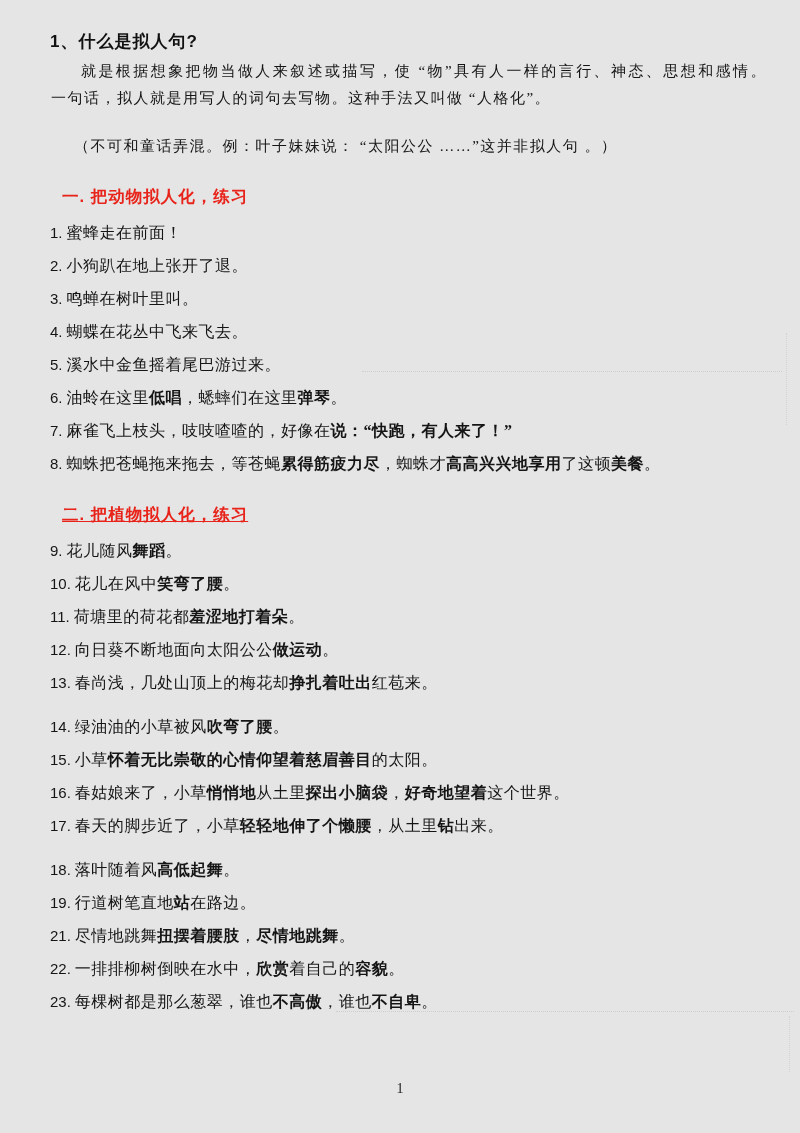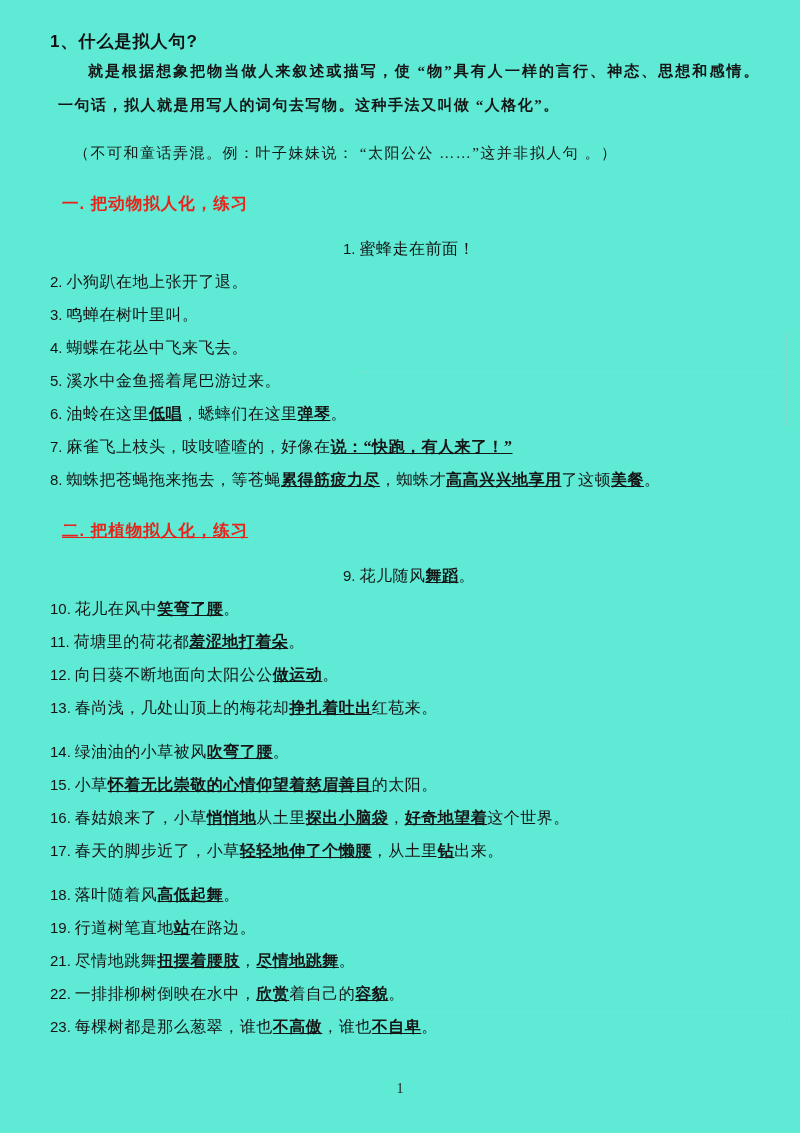--- a/index.html
+++ b/index.html
@@ -5,41 +5,40 @@
   html, body {
     margin: 0;
     padding: 0;
     background: #ffffff;
   }
   .page {
     position: relative;
     width: 800px;
     height: 1133px;
     margin: 0 auto;
-    background: #5eead4;
+    background: #e5e5e5;
     box-sizing: border-box;
     padding: 30px 32px 0 50px;
     font-family: "Liberation Serif", serif;
     color: #151515;
     overflow: hidden;
   }
   .doc-title {
     font-family: "Liberation Sans", sans-serif;
     font-size: 17px;
     font-weight: bold;
     letter-spacing: 1px;
     margin: 0;
     color: #111;
   }
   .intro-line {
     font-size: 15px;
     line-height: 26px;
     letter-spacing: 1.5px;
-    margin: 8px;
-    font-weight: bold;
+    margin: 1px;
   }
   .intro-line.first {
     margin-top: 5px;
     text-indent: 2em;
     text-align: justify;
     text-align-last: justify;
   }
   .note {
     font-size: 15px;
     letter-spacing: 1.5px;
@@ -53,35 +52,33 @@
     letter-spacing: 1px;
     margin: 30px 12px 0;
   }
   .item {
     font-size: 16px;
     line-height: 20px;
     letter-spacing: 0.5px;
     margin: 13px 0 0;
   }
   section p.item:first-of-type {
-    margin-top: 24px;
-    text-align: center;
+    margin-top: 15px;
   }
   .item.gap-before {
     margin-top: 24px;
   }
   .item .num {
     font-family: "Liberation Sans", sans-serif;
     font-size: 15px;
     letter-spacing: 0;
     padding-right: 4px;
   }
   .item b {
     font-weight: bold;
-    text-decoration: underline;
   }
   .page-number {
     position: absolute;
     left: 0;
     right: 0;
     bottom: 36px;
     text-align: center;
     font-size: 14px;
     color: #222;
   }

